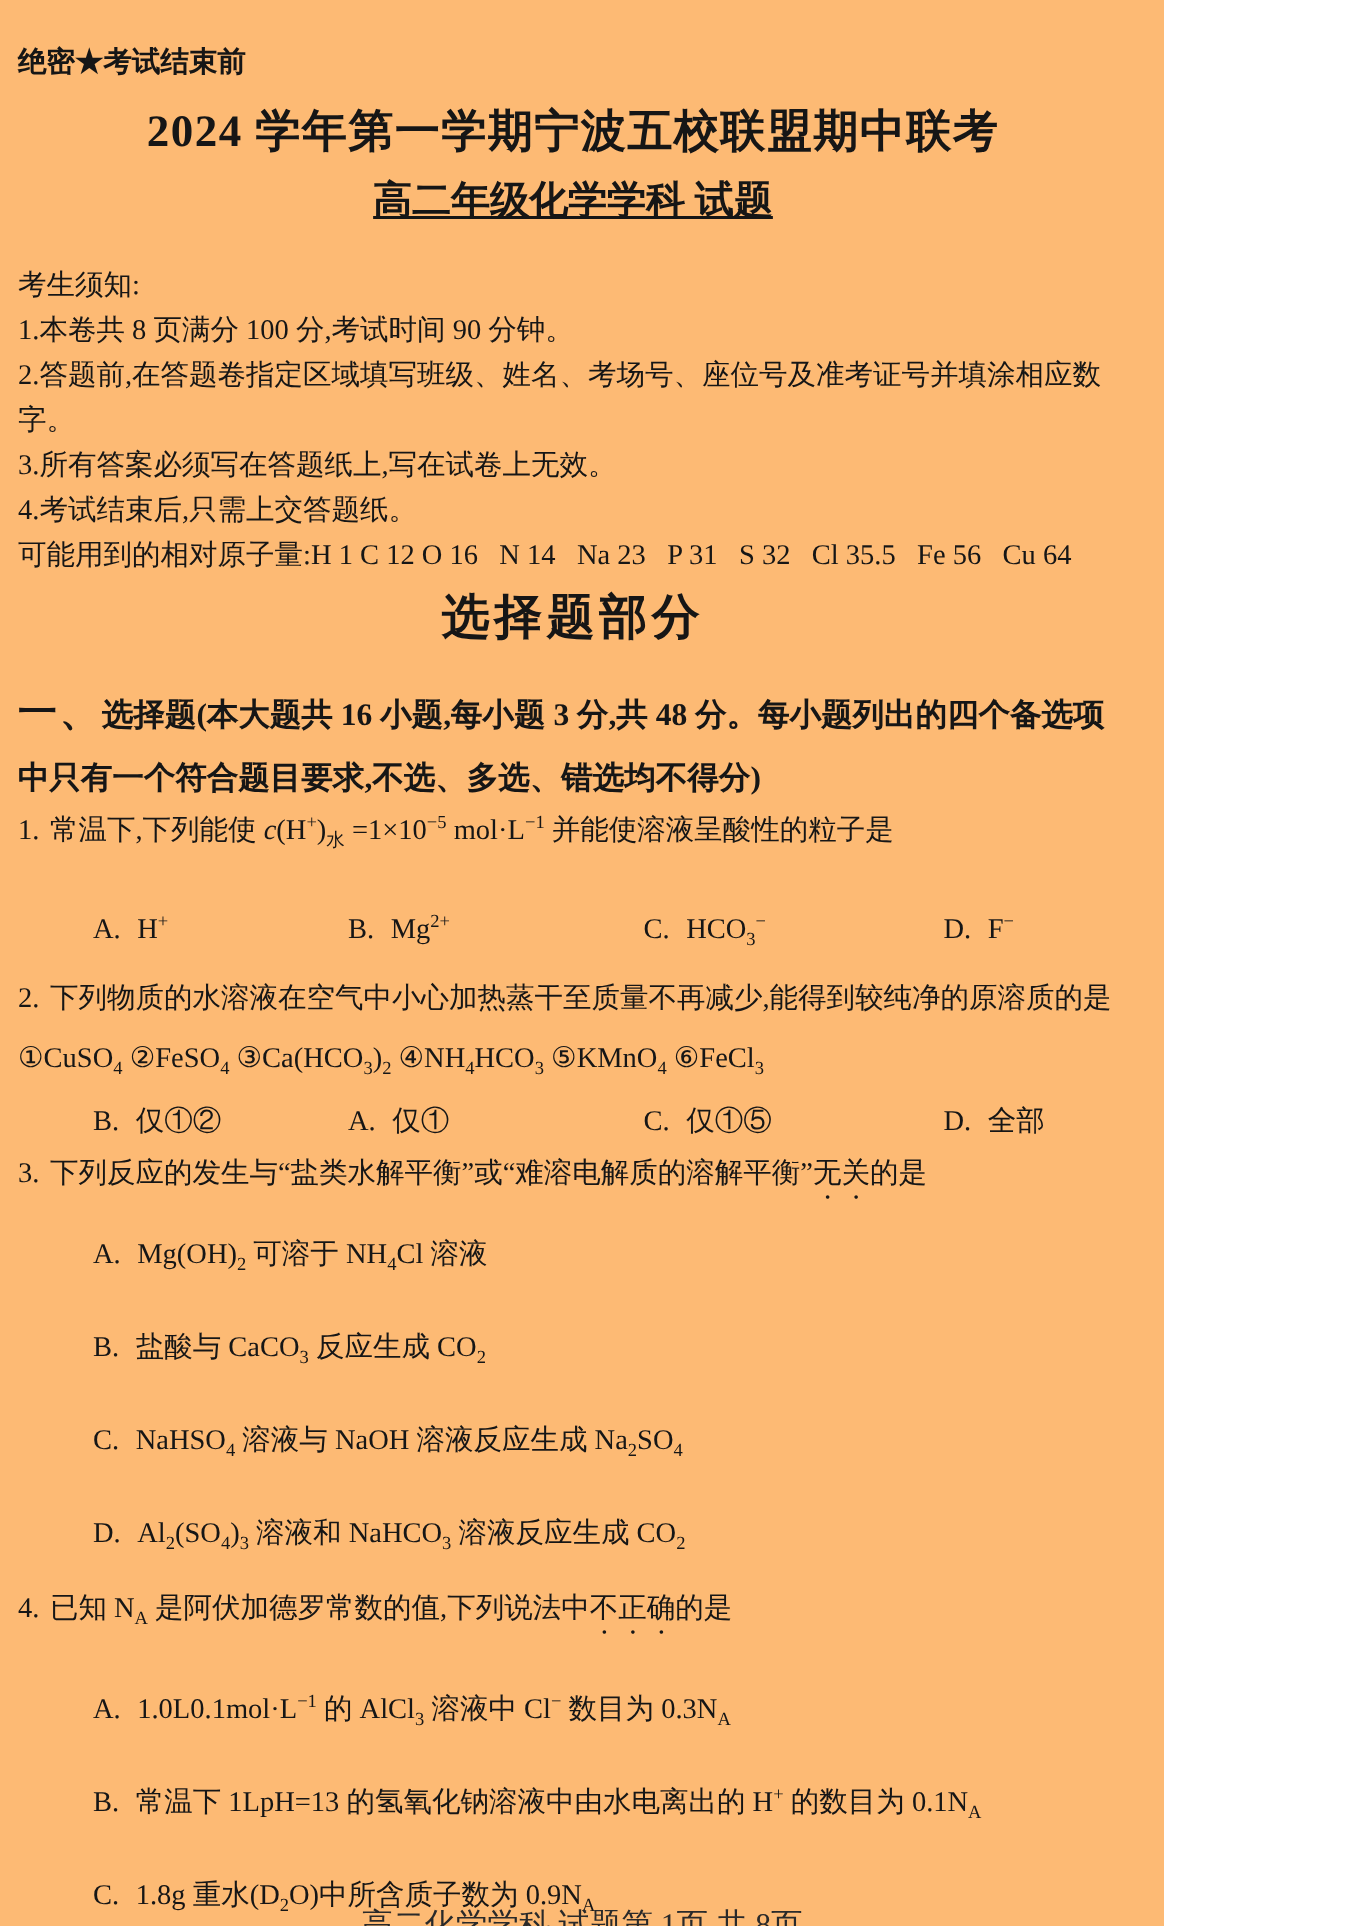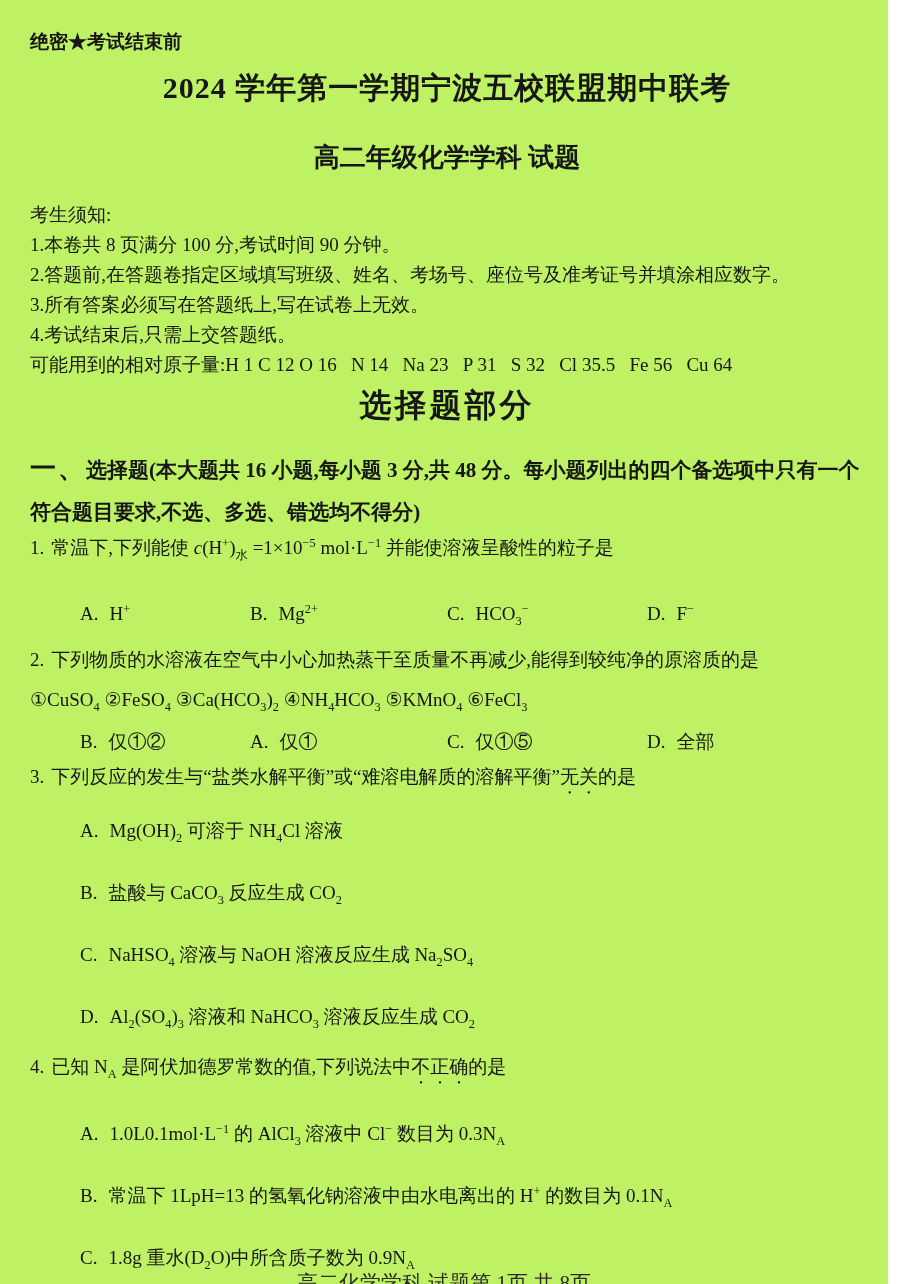--- a/index.html
+++ b/index.html
@@ -1,29 +1,29 @@
 <!DOCTYPE html>
 <html><head>
 <meta charset="utf-8">
 <style>
   * { box-sizing: border-box; }
   html, body { margin: 0; padding: 0; background: #ffffff; }
   .page {
     position: relative;
-    width: 888px;
+    width: 776px;
     height: 1284px;
     overflow: hidden;
-    background: #bef264;
+    background: #fdba74;
     color: #161616;
     font-family: "Liberation Serif", "DejaVu Serif", serif;
-    padding: 30px 24px 0 30px;
+    padding: 30px 24px 0 12px;
   }
   .classification { font-weight: bold; font-size: 19px; line-height: 24px; }
   .title { margin: 14px 0 0; text-align: center; font-size: 30px; font-weight: bold; line-height: 40px; letter-spacing: 1px; }
-  .subtitle { margin: 32px 0 0; text-align: center; font-size: 26px; font-weight: bold; line-height: 36px; }
+  .subtitle { margin: 8px 0 0; text-align: center; font-size: 26px; font-weight: bold; line-height: 36px; text-decoration: underline; }
   .notice-heading { margin-top: 24px; font-weight: normal; font-size: 19px; line-height: 30px; }
   .notice-item { font-size: 19px; line-height: 30px; white-space: pre-wrap; }
   .atomic { font-size: 19px; line-height: 30px; white-space: pre-wrap; }
   .part-heading { margin: 8px 0 0; text-align: center; font-size: 32px; font-weight: bold; line-height: 34px; letter-spacing: 3px; }
   .intro { margin-top: 26px; font-size: 21px; font-weight: bold; line-height: 42px; }
   .big-dash { font-size: 26px; letter-spacing: 2px; }
   .question { font-size: 19px; }
   .stem { line-height: 30px; }
   .qnum { margin-right: 7px; }
   sup, sub { font-size: 0.65em; line-height: 0; }

